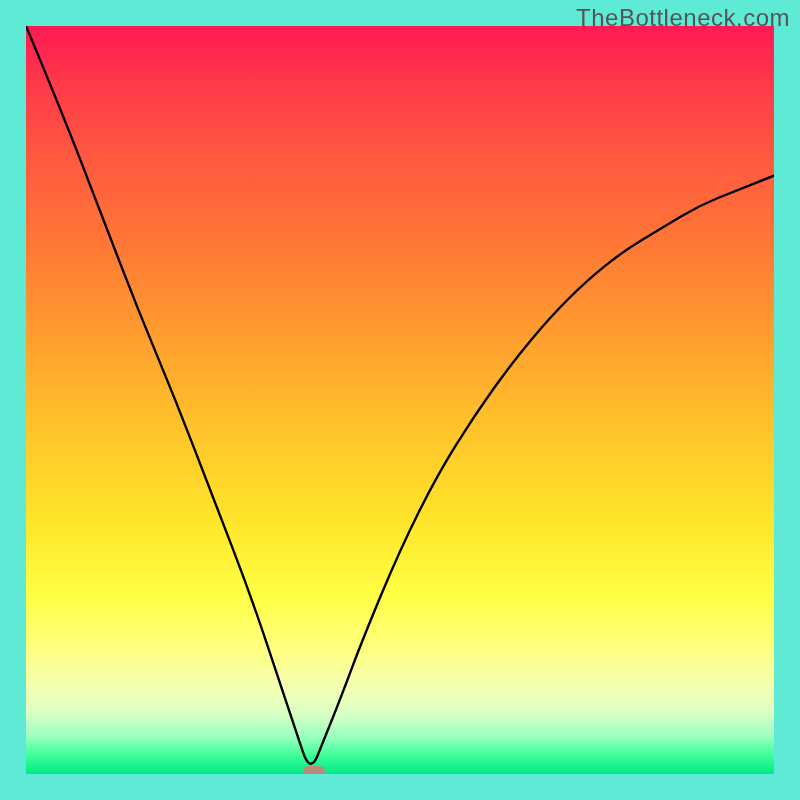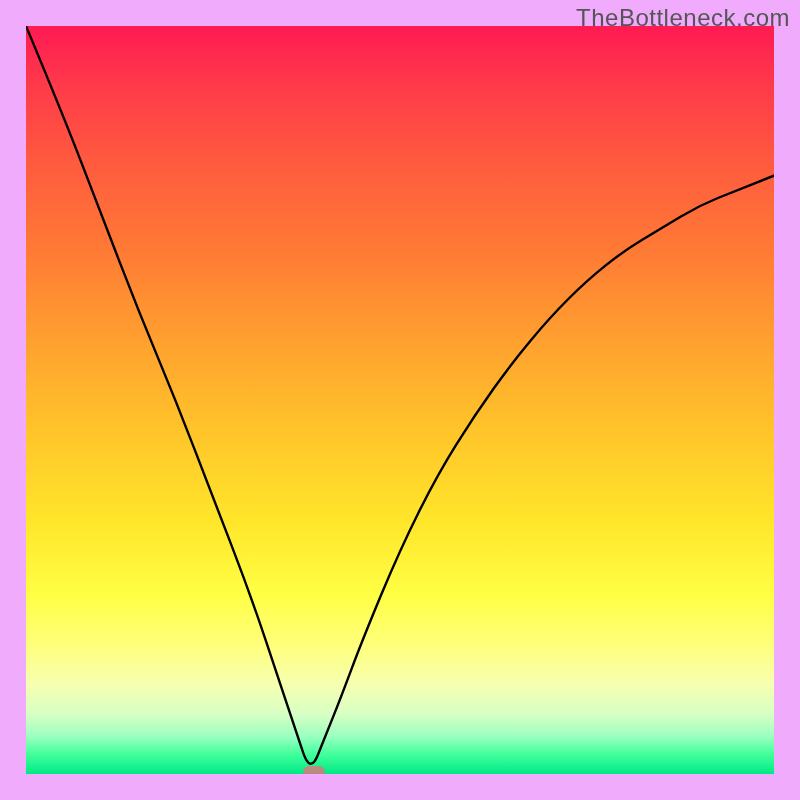--- a/index.html
+++ b/index.html
@@ -8,21 +8,21 @@
     width: 800px;
     height: 800px;
     background: #000;
     font-family: Arial, Helvetica, sans-serif;
     overflow: hidden;
   }
   .frame {
     position: relative;
     width: 800px;
     height: 800px;
-    background: #f0abfc;
+    background: #5eead4;
   }
   .watermark {
     position: absolute;
     top: 4px;
     right: 10px;
     color: #555;
     font-size: 24px;
     font-weight: 500;
     letter-spacing: 0.5px;
     z-index: 5;

